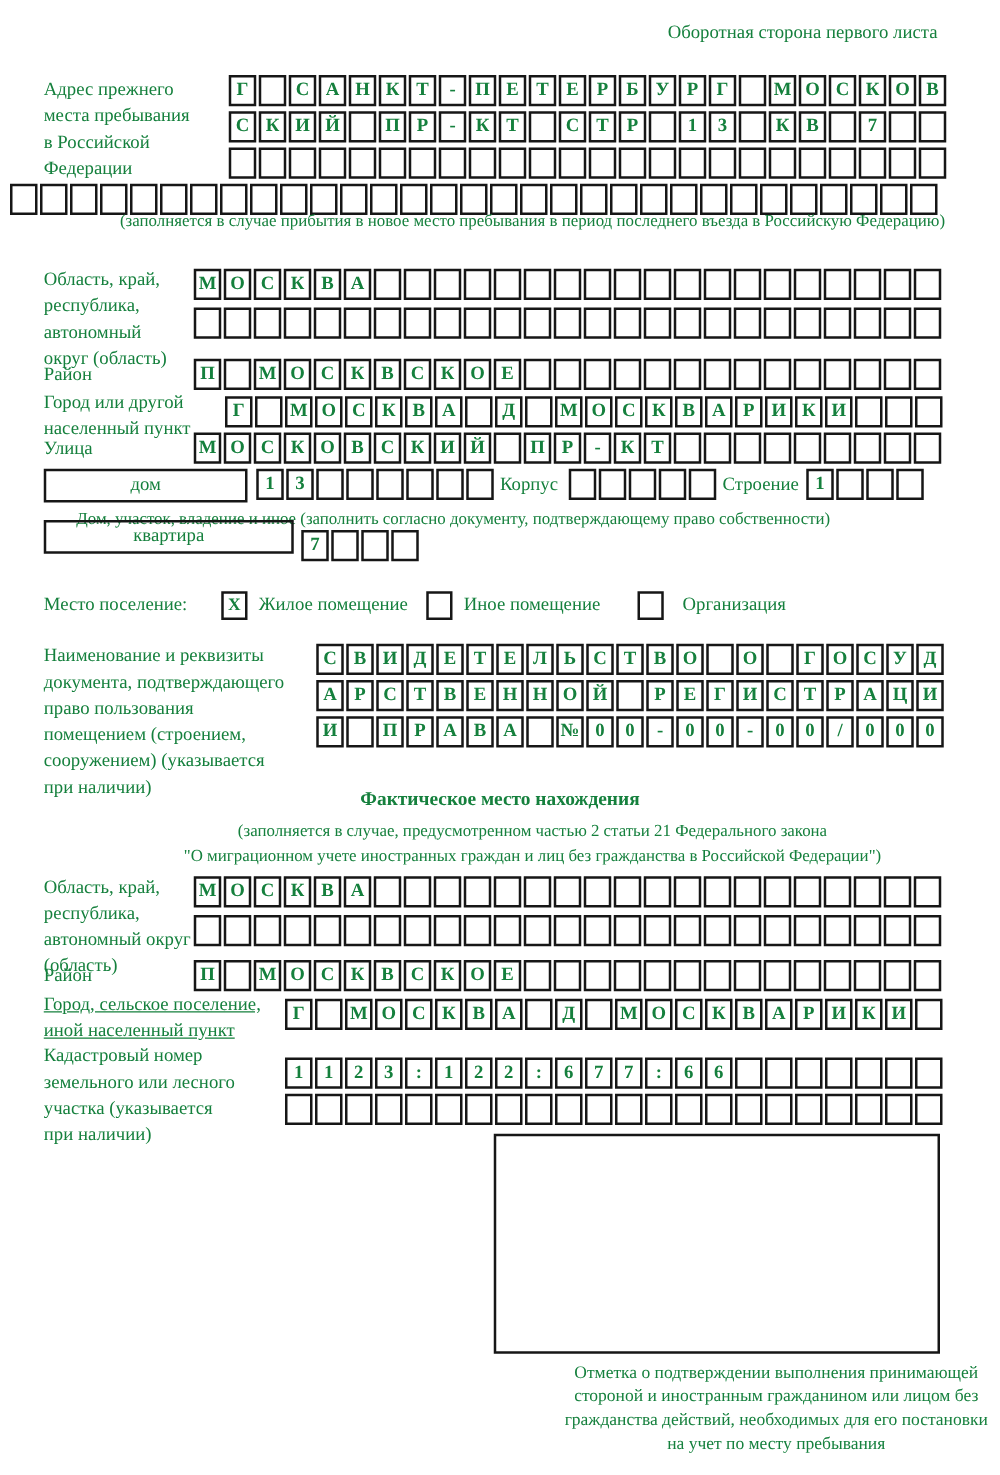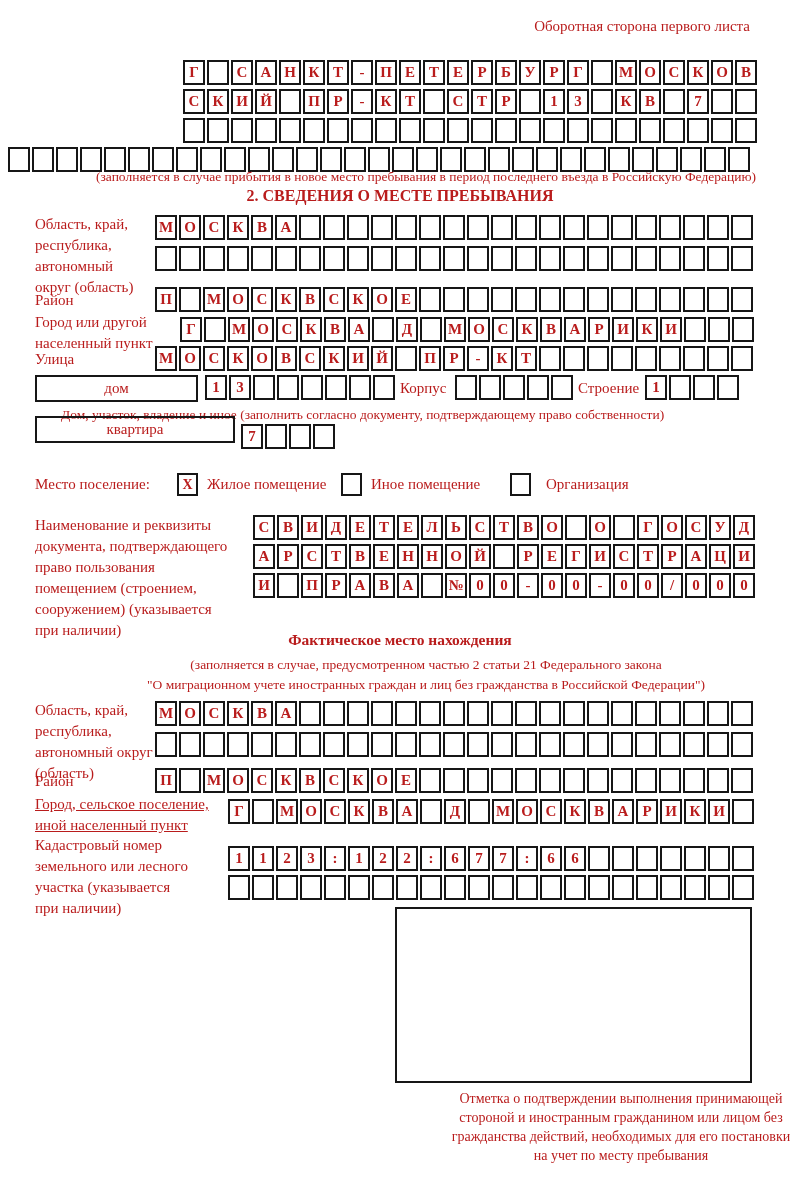--- a/index.html
+++ b/index.html
@@ -1,17 +1,17 @@
 <!DOCTYPE html>
 <html><head>
 <meta charset="utf-8">
 <style>
   html,body{margin:0;padding:0;background:#fff;}
   .page{position:relative;width:800px;height:1180px;background:#fff;overflow:hidden;
-        font-family:"Liberation Serif","DejaVu Serif",serif;color:#b91c1c;}
+        font-family:"Liberation Serif","DejaVu Serif",serif;color:#15803d;}
   .abs{position:absolute;}
   .lbl{font-size:15px;line-height:21px;white-space:pre-line;}
   .cap{font-size:13.5px;line-height:18px;white-space:pre-line;padding-left:26px;}
   .center{text-align:center;}
   .grid{display:flex;}
   .cell{box-sizing:border-box;width:22px;height:25px;margin-right:2px;border:2px solid #161616;
         display:flex;align-items:center;justify-content:center;font-size:15px;font-weight:bold;
         font-family:"Liberation Serif","DejaVu Serif",serif;}
   .bigbox-label{box-sizing:border-box;border:2px solid #161616;height:27px;display:flex;
         align-items:center;justify-content:center;font-size:15px;}
@@ -21,20 +21,24 @@
   .hdr2{font-weight:bold;font-size:15.5px;}
   .stamp{box-sizing:border-box;border:2px solid #161616;background:#fff;}
 </style>
 </head>
 <body>
 
 <div class="page">
 
   <div class="abs lbl" style="top:16px;left:420px;width:330px;text-align:right;">Оборотная сторона первого листа</div>
 
+  <div class="abs lbl" style="top:62px;left:35px;width:150px;">Адрес прежнего
+места пребывания
+в Российской
+Федерации</div>
   <div class="abs grid" style="top:60px;left:183px;">
       <div class="cell">Г</div>
       <div class="cell"></div>
       <div class="cell">С</div>
       <div class="cell">А</div>
       <div class="cell">Н</div>
       <div class="cell">К</div>
       <div class="cell">Т</div>
       <div class="cell">-</div>
       <div class="cell">П</div>
@@ -134,21 +138,20 @@
       <div class="cell"></div>
       <div class="cell"></div>
       <div class="cell"></div>
       <div class="cell"></div>
       <div class="cell"></div>
       <div class="cell"></div>
       <div class="cell"></div>
     </div>
   <div class="abs cap center" style="top:168px;left:0;width:800px;">(заполняется в случае прибытия в новое место пребывания в период последнего въезда в Российскую Федерацию)</div>
 
-  <div class="abs hdr center" style="top:187px;left:0;width:800px;">2. СВЕДЕНИЯ О МЕСТЕ ПРЕБЫВАНИЯ</div>
 
   <div class="abs lbl" style="top:214px;left:35px;width:118px;">Область, край,
 республика,
 автономный
 округ (область)</div>
   <div class="abs grid" style="top:215px;left:155px;">
       <div class="cell">М</div>
       <div class="cell">О</div>
       <div class="cell">С</div>
       <div class="cell">К</div>

